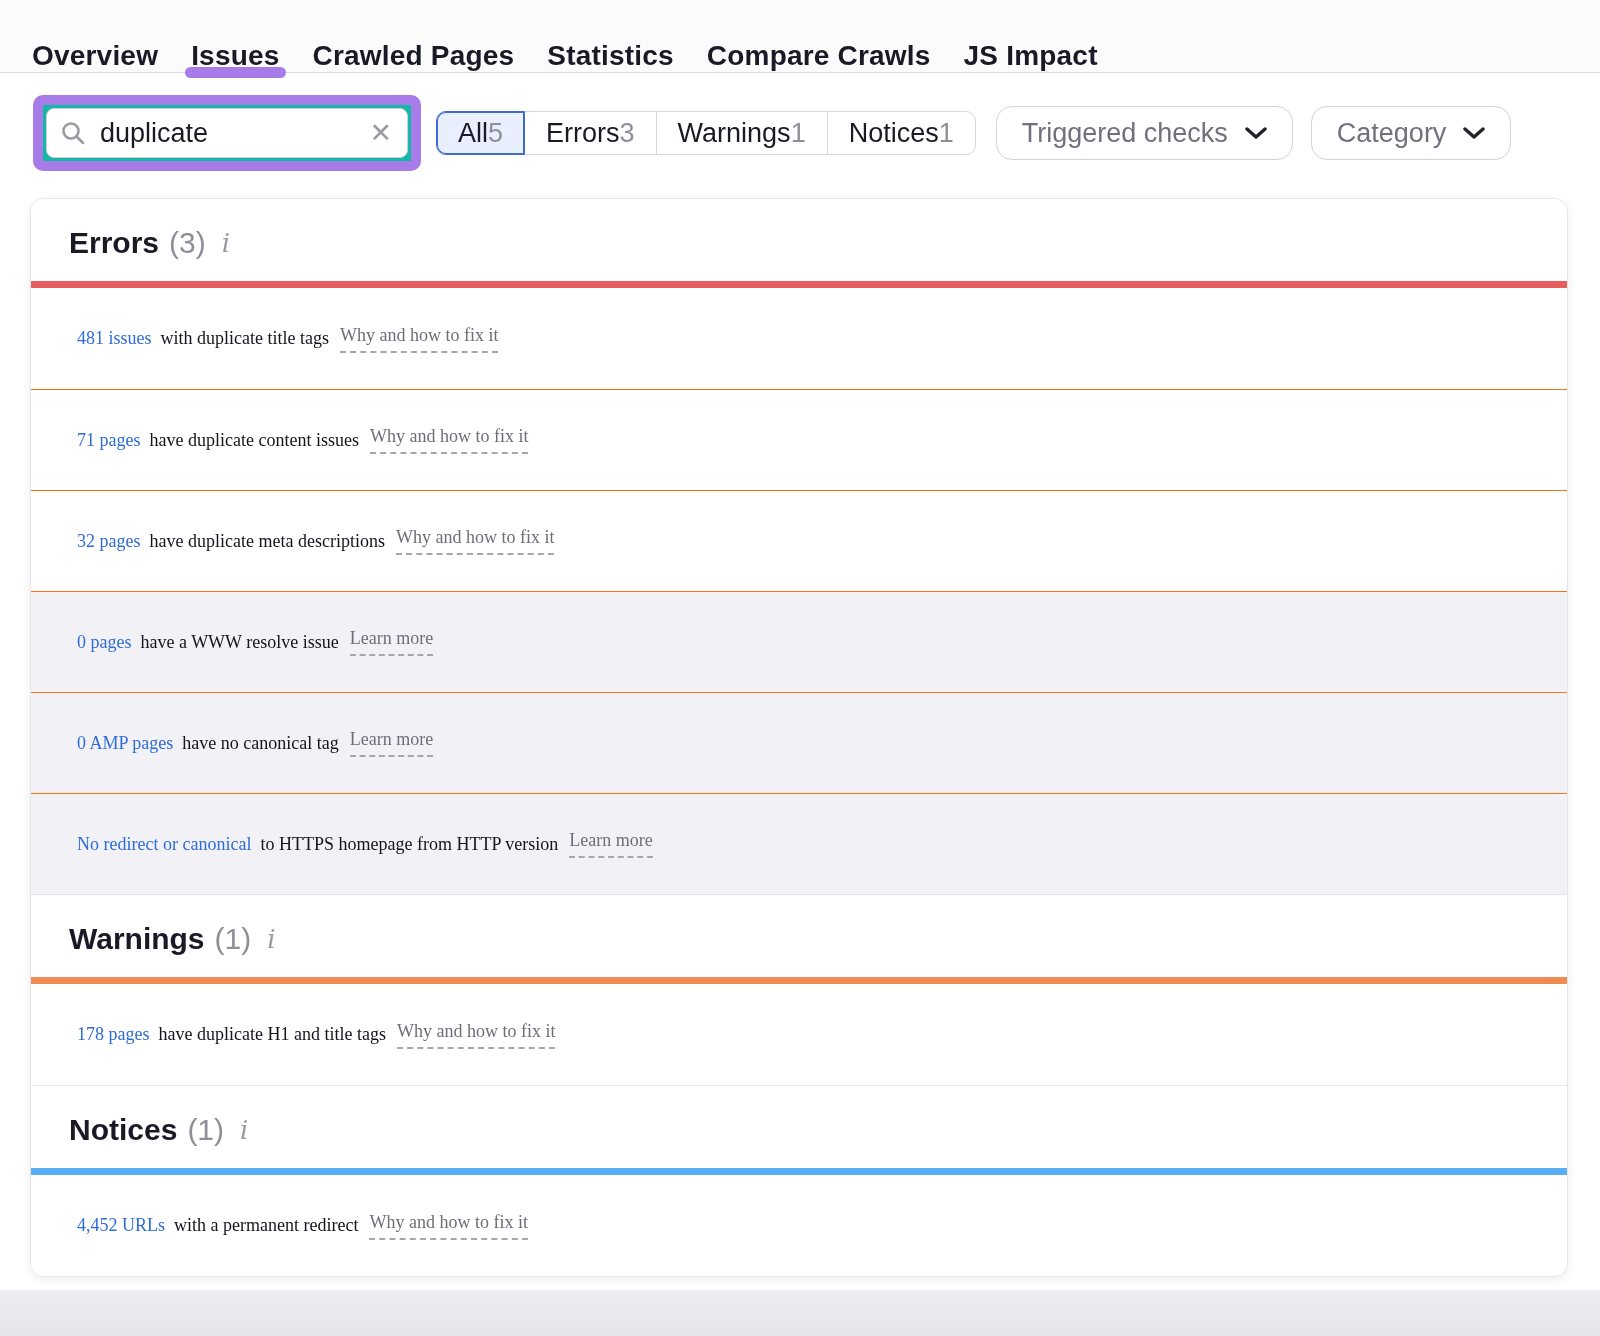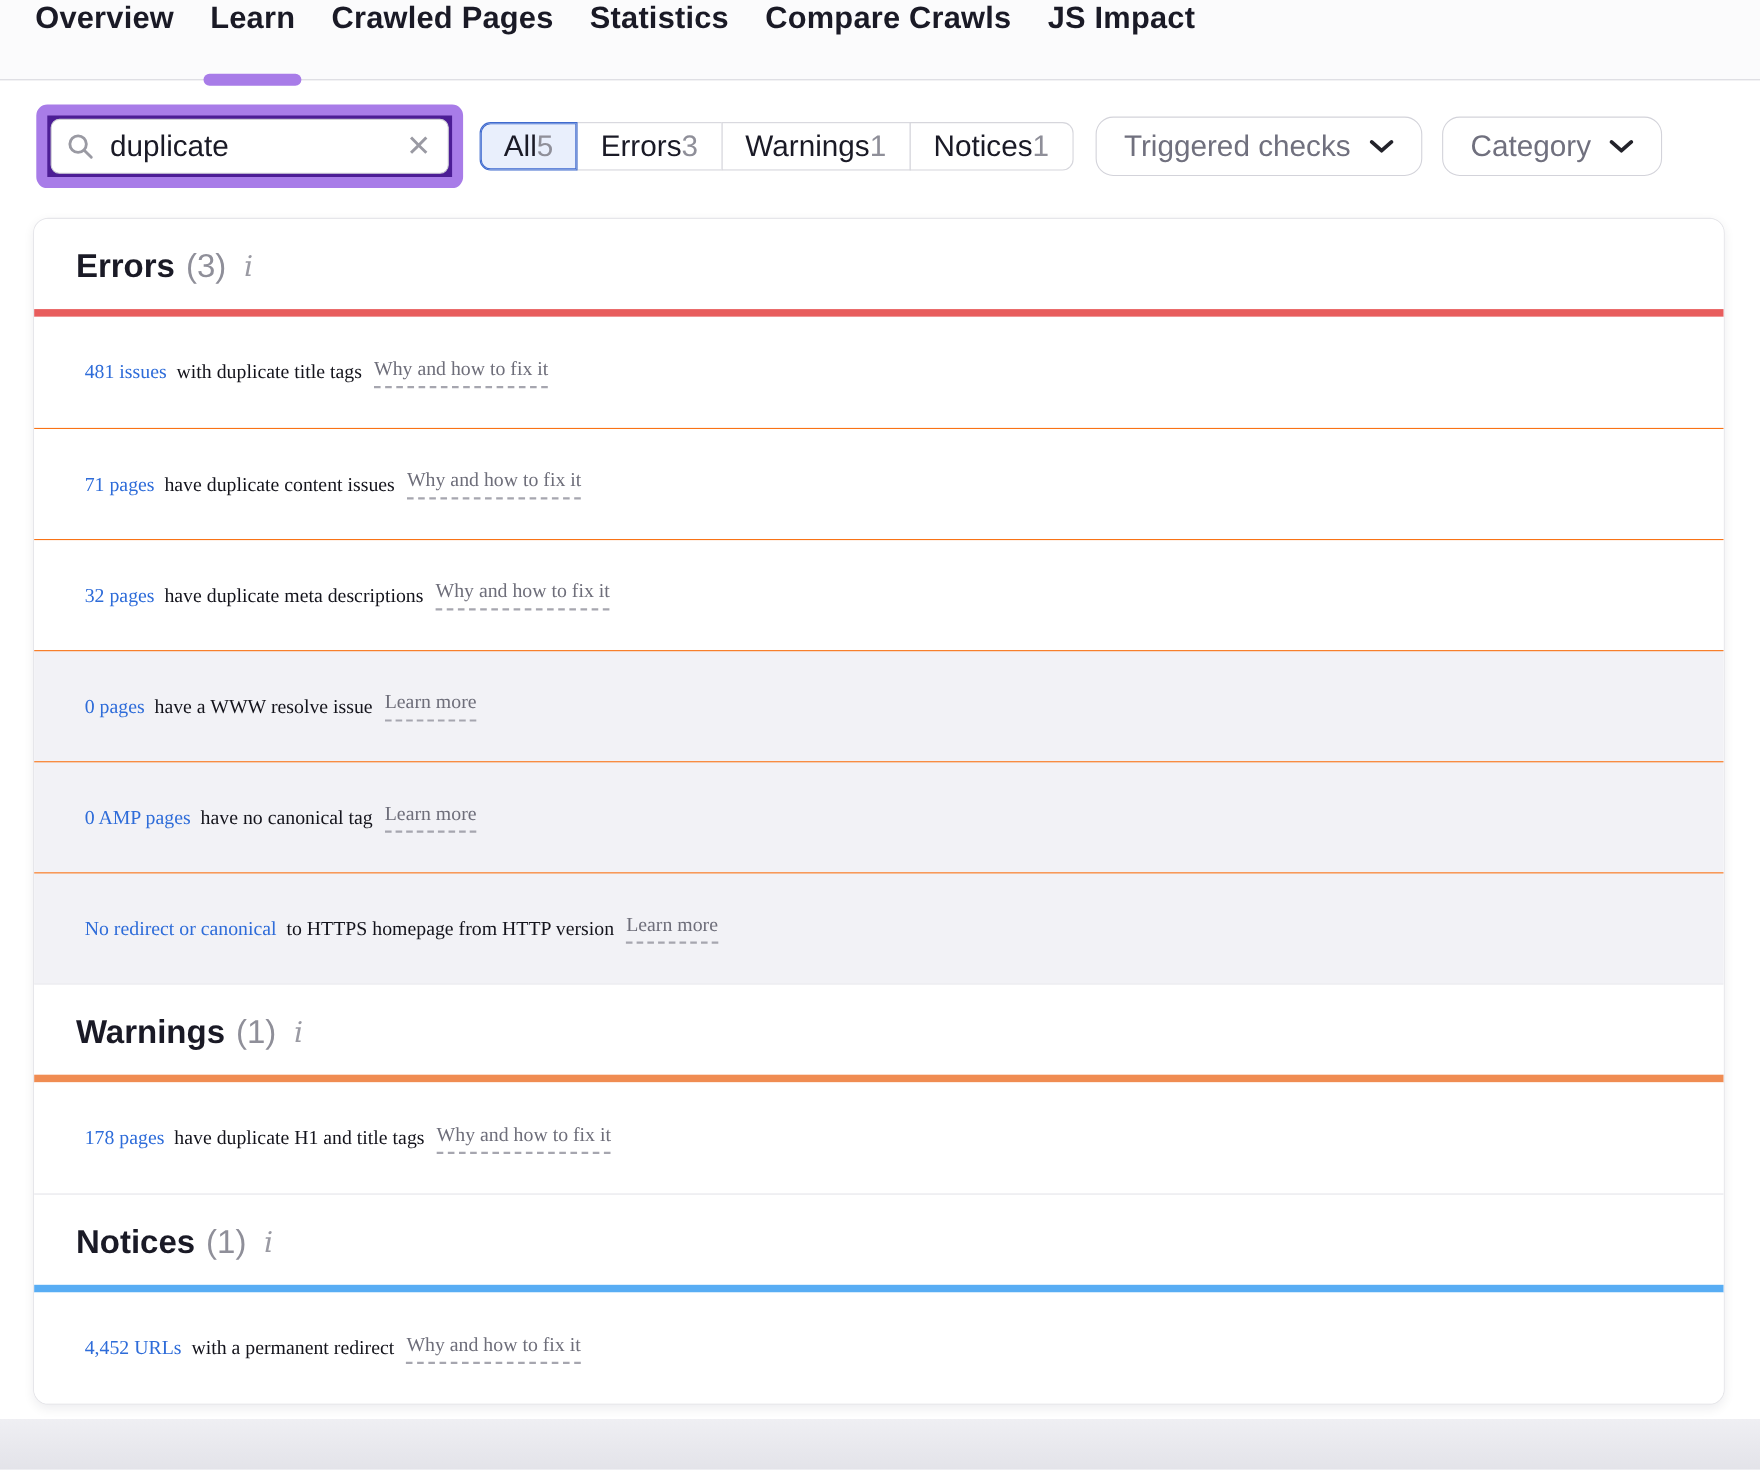--- a/index.html
+++ b/index.html
@@ -14,41 +14,41 @@
 
   
   .top-nav {
     display:flex; align-items:center; gap:33px;
     height:73px; padding-left:32px;
     background:#fbfbfc;
     border-bottom:1px solid #d8d8de;
   }
   .tab {
     position:relative; height:100%;
-    display:flex; align-items:flex-start;
+    display:flex; align-items:flex-end;
     font-size:28px; font-weight:700; letter-spacing:.2px;
     cursor:pointer; white-space:nowrap;
   }
   .tab-underline { display:none; }
   .tab.active .tab-underline {
     display:block; position:absolute;
     left:-6px; right:-6px; bottom:-6px; height:11px;
     border-radius:6px;
   }
 
   
   .filters-row {
     display:flex; align-items:center;
     margin:22px 0 0 33px;
   }
   .search-highlight {
     border:10px solid #a87ce8;
     border-radius:10px;
     padding:3px;
-    background:#4c1d95;
+    background:#14b8a6;
   }
   .search-box {
     display:flex; align-items:center;
     width:362px; height:50px;
     padding:0 13px;
     background:#ffffff;
     border:1px solid #cfcfd6;
     border-radius:8px;
   }
   .search-box svg { flex:0 0 auto; margin-right:12px; }
@@ -132,21 +132,21 @@
 </head>
 <body>
 
 <nav class="top-nav">
   <div class="tab">
     <span class="tab-label">Overview</span>
 
   </div>
 
   <div class="tab active">
-    <span class="tab-label">Learn</span>
+    <span class="tab-label">Issues</span>
     <span class="tab-underline" style="background: rgb(168, 124, 232);"></span>
   </div>
 
   <div class="tab">
     <span class="tab-label">Crawled Pages</span>
 
   </div>
 
   <div class="tab">
     <span class="tab-label">Statistics</span>

